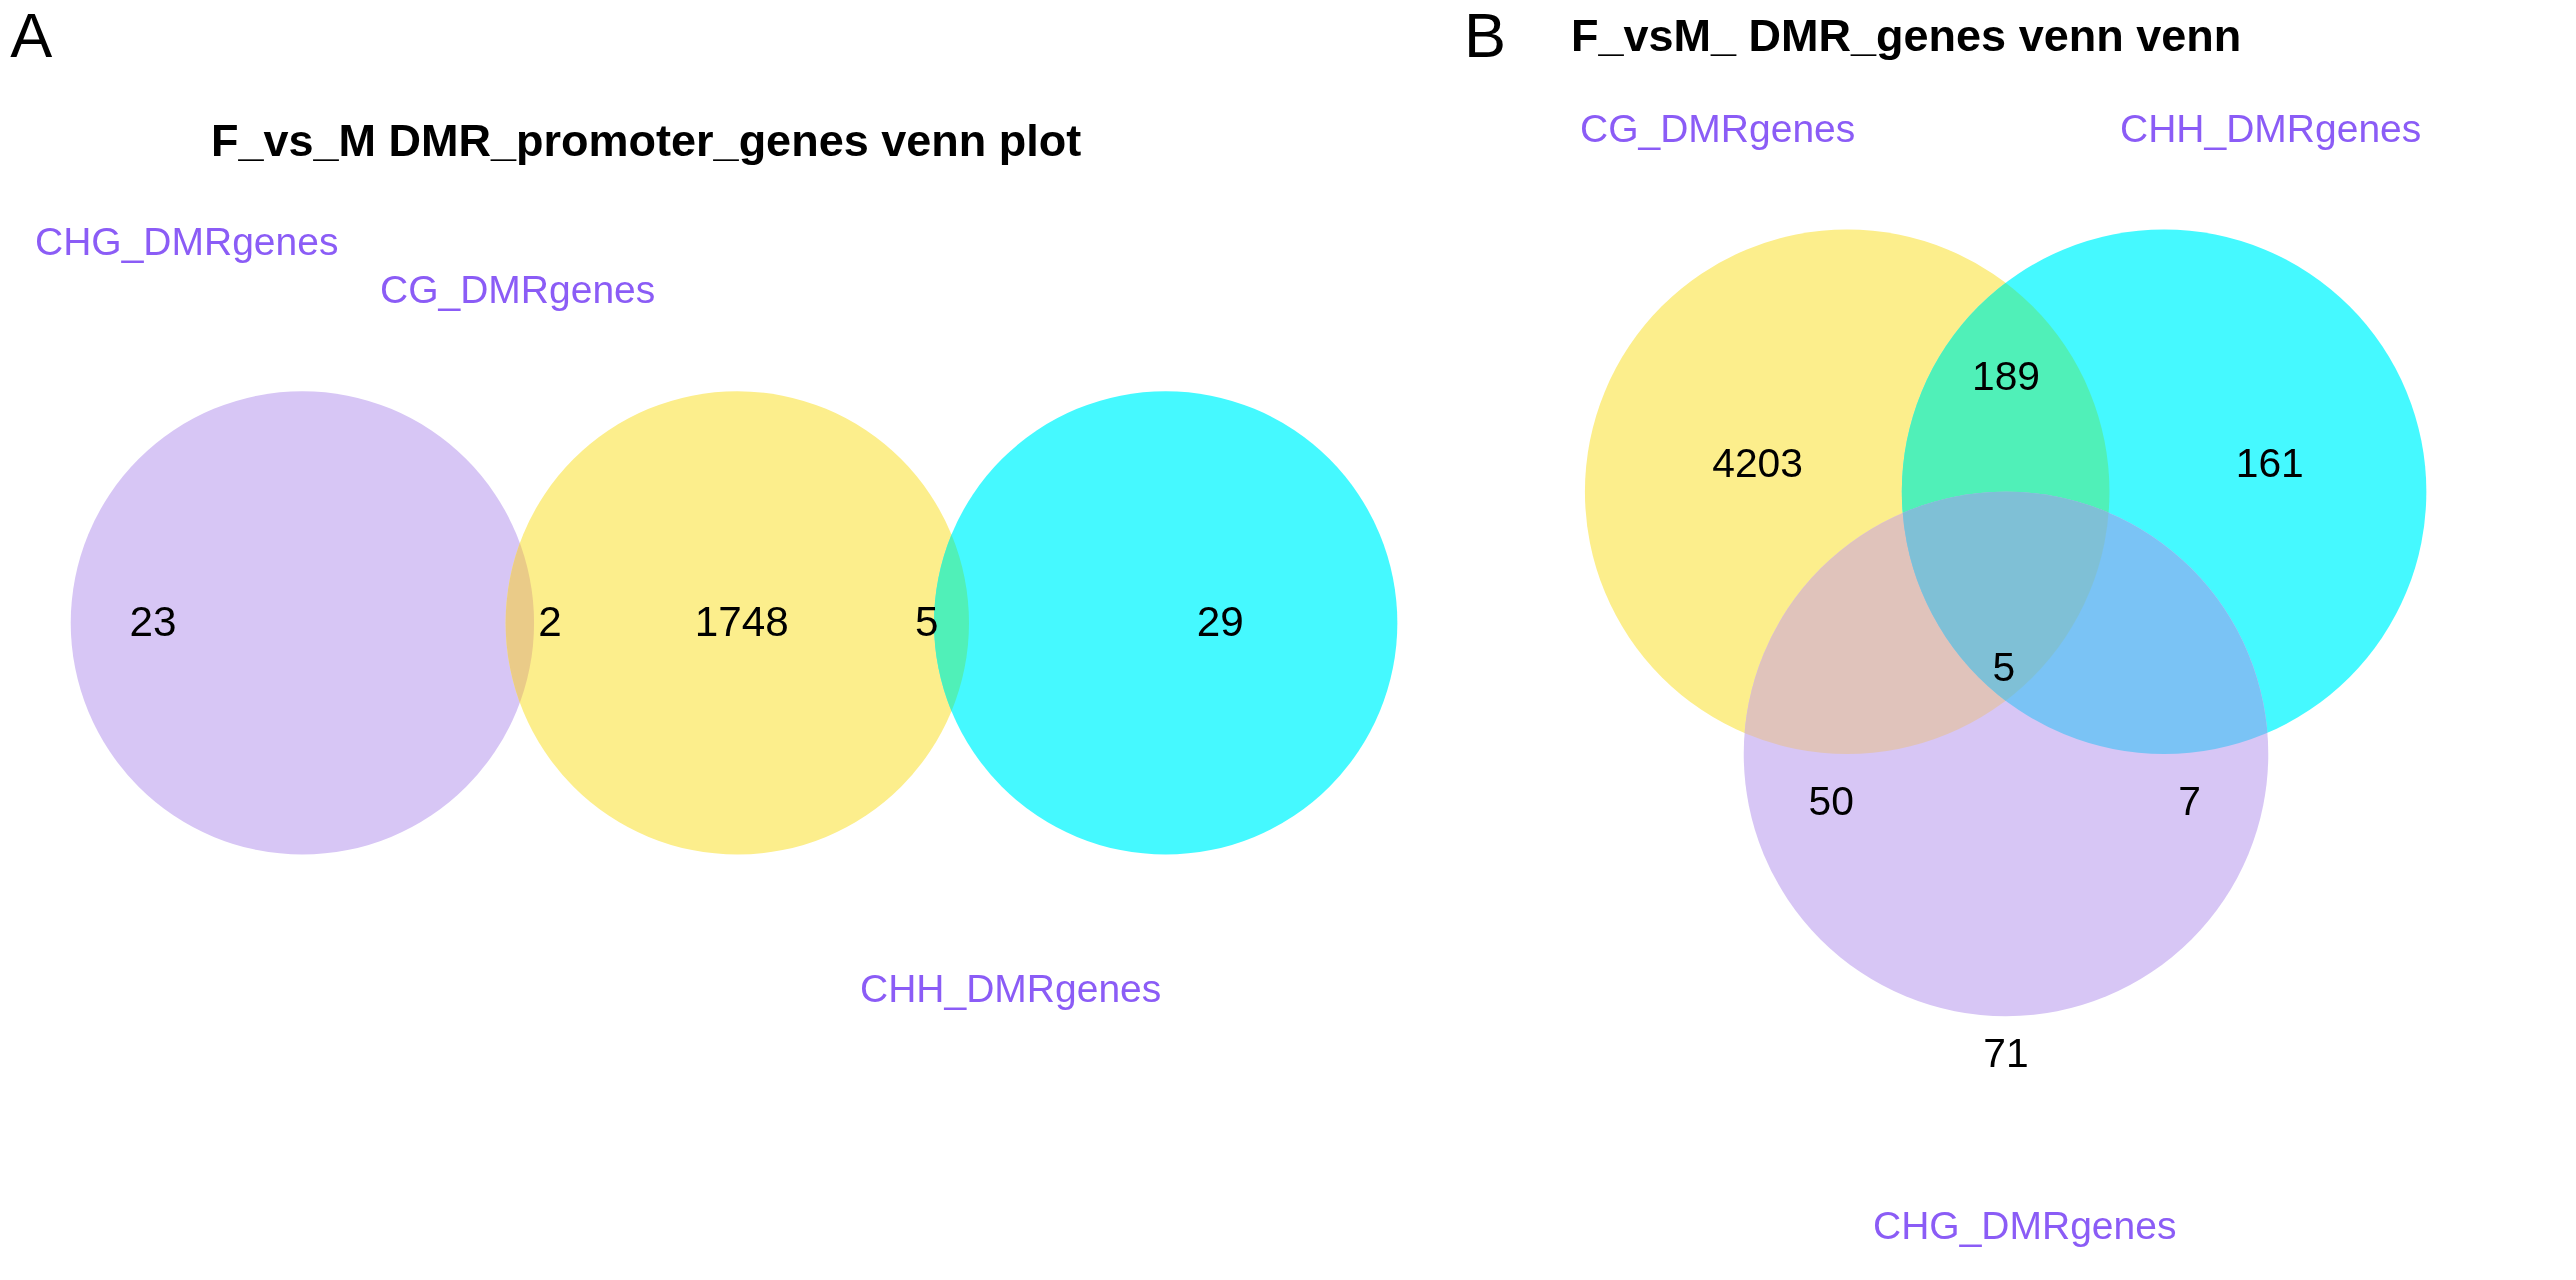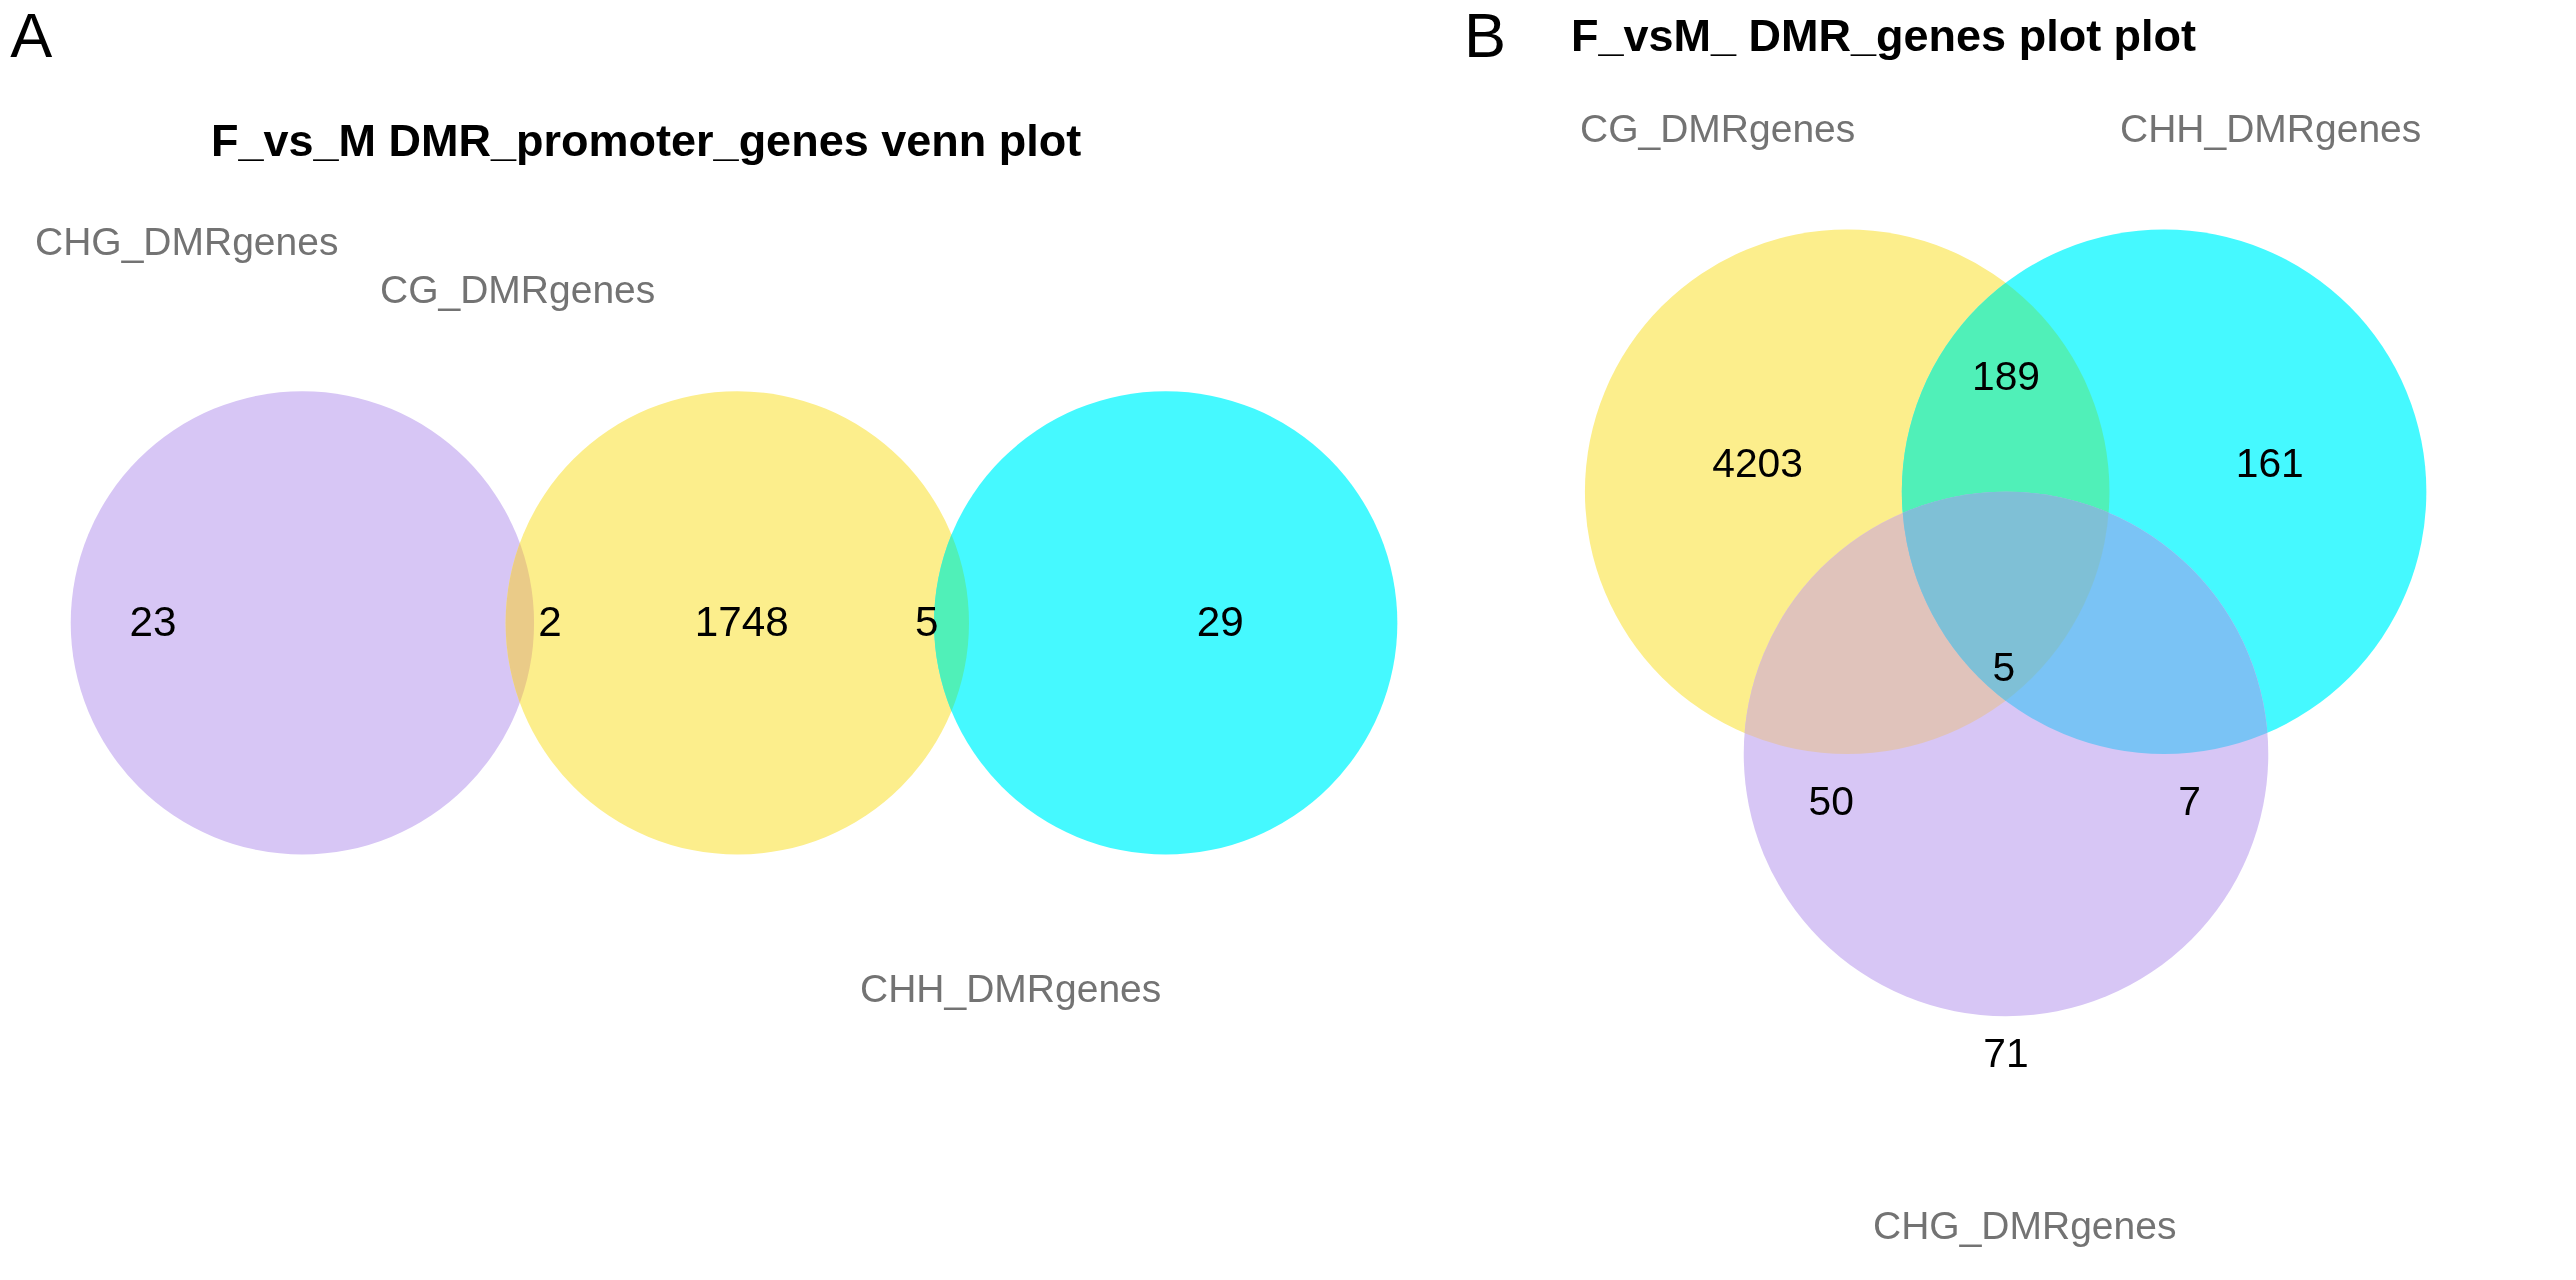--- a/index.html
+++ b/index.html
@@ -43,21 +43,21 @@
     font-weight: 700;
     line-height: 1;
     color: #000;
     white-space: nowrap;
   }
   .set-label {
     position: absolute;
     font-size: 39px;
     font-weight: 400;
     line-height: 1;
-    color: #737373;
+    color: #8b5cf6;
     white-space: nowrap;
     text-align: center;
   }
   .venn-svg {
     position: absolute;
     left: 0;
     top: 0;
     overflow: visible;
   }
   .count-text {
@@ -122,21 +122,21 @@
       <text class="count-text" x="1018" y="858">1748</text>
       <text class="count-text" x="1272" y="858">5</text>
       <text class="count-text" x="1675" y="858">29</text>
     </svg>
   </div>
 
   <div class="panel" id="panel-b">
 
     <div class="panel-letter" style="left:36px; top:4.4px;">B</div>
 
-    <div class="panel-title" style="left:143px; top:13px;">F_vsM_ DMR_genes plot plot</div>
+    <div class="panel-title" style="left:143px; top:13px;">F_vsM_ DMR_genes venn venn</div>
 
     <div class="set-label" style="left:152px; top:109px;">CG_DMRgenes</div>
 
     <div class="set-label" style="left:692px; top:109px;">CHH_DMRgenes</div>
 
     <div class="set-label" style="left:445px; top:1206px;">CHG_DMRgenes</div>
 
     <svg class="venn-svg" width="1148" height="1280" viewBox="0 0 1575 1757">
       <defs>
         <clipPath id="b-clip-cg">

